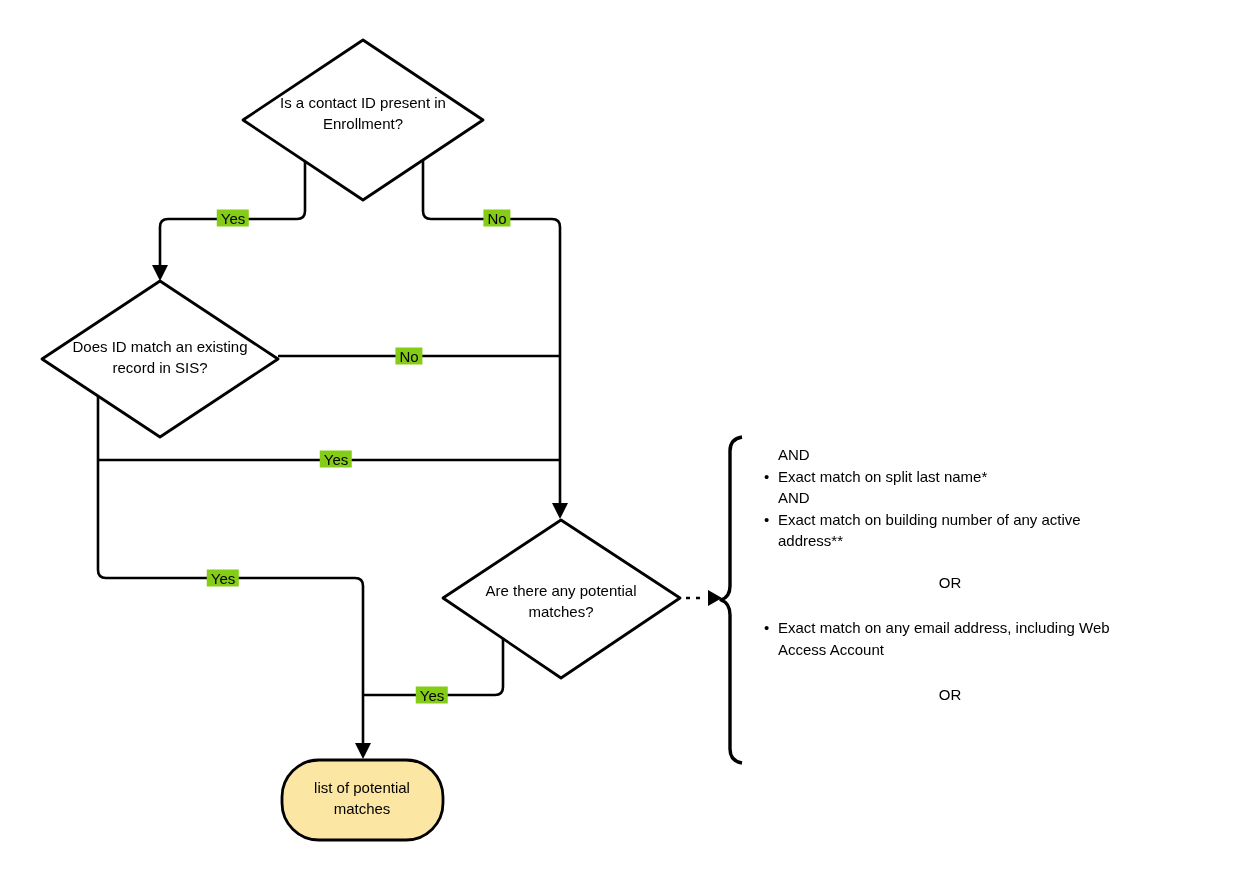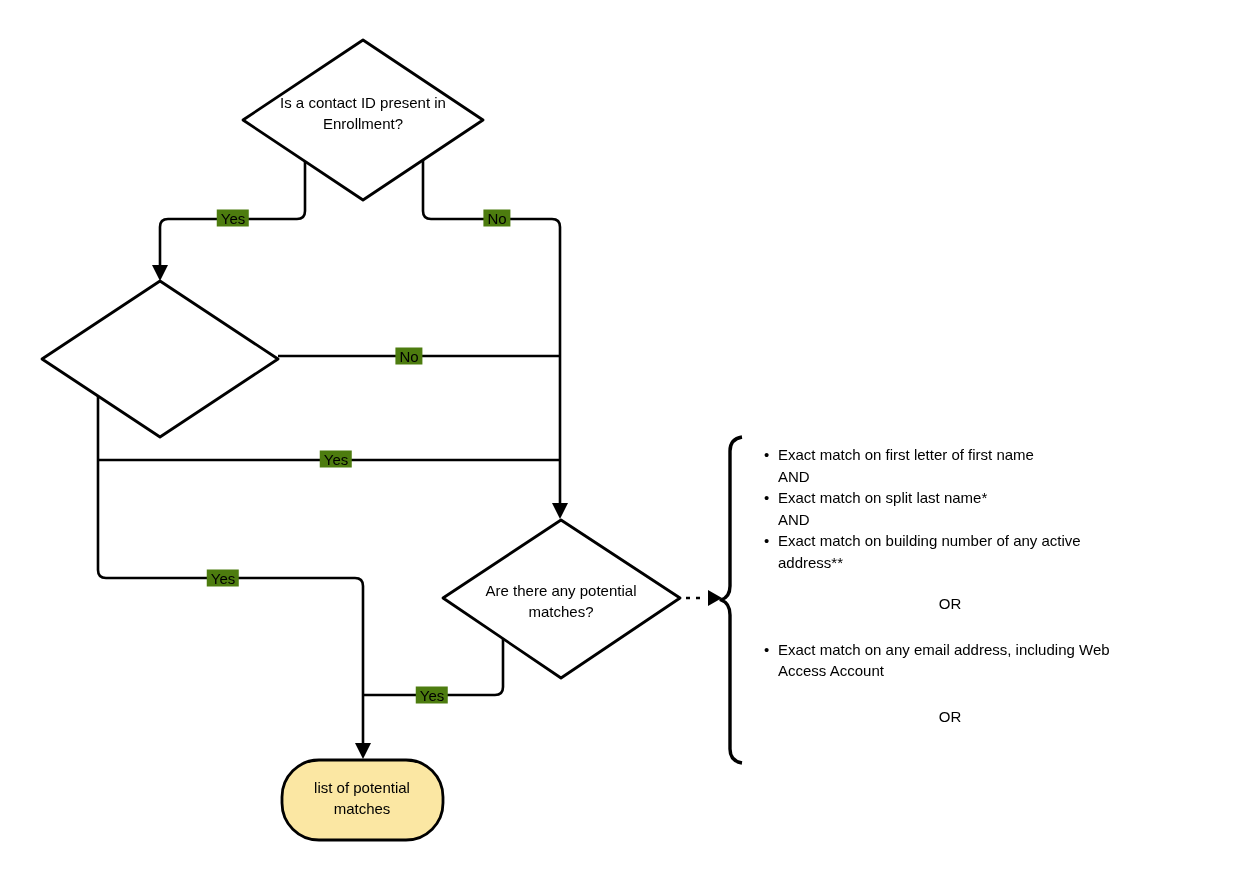--- a/index.html
+++ b/index.html
@@ -26,21 +26,21 @@
     position: absolute;
     transform: translate(-50%, -50%);
     text-align: center;
     font-size: 15px;
     line-height: 21px;
     color: #000000;
   }
   .edge-label {
     position: absolute;
     transform: translate(-50%, -50%);
-    background: #4d7c0f;
+    background: #84cc16;
     padding: 0 4px;
     font-size: 15px;
     line-height: 17px;
     color: #000000;
     white-space: nowrap;
   }
   .criteria {
     position: absolute;
     left: 758px;
     top: 444px;
@@ -104,32 +104,32 @@
 
     <g fill="#000000" stroke="none">
       <polygon points="160,281 152,265 168,265"></polygon>
       <polygon points="560,519 552,503 568,503"></polygon>
       <polygon points="363,759 355,743 371,743"></polygon>
       <polygon points="722,598 708,590 708,606"></polygon>
     </g>
   </svg>
 
   <div class="node-label" style="left:363px; top:113px; width:190px;">Is a contact ID present in Enrollment?</div>
+  <div class="node-label" style="left:160px; top:357px; width:200px;">Does ID match an existing record in SIS?</div>
   <div class="node-label" style="left:362px; top:798px; width:120px;">list of potential matches</div>
   <div class="node-label" style="left:561px; top:601px; width:180px;">Are there any potential matches?</div>
 
   <div class="edge-label" style="left:233px; top:218px;">Yes</div>
   <div class="edge-label" style="left:497px; top:218px;">No</div>
   <div class="edge-label" style="left:409px; top:356px;">No</div>
   <div class="edge-label" style="left:336px; top:459px;">Yes</div>
   <div class="edge-label" style="left:223px; top:578px;">Yes</div>
   <div class="edge-label" style="left:432px; top:695px;">Yes</div>
 
   <div class="criteria">
-    <div class="bullet-item">Exact match on first letter of first name</div>
     <div class="and-line">AND</div>
     <div class="bullet-item">Exact match on split last name*</div>
     <div class="and-line">AND</div>
     <div class="bullet-item">Exact match on building number of any active address**</div>
     <div class="or-line">OR</div>
     <div class="bullet-item">Exact match on any email address, including Web Access Account</div>
     <div class="or-line second">OR</div>
   </div>
 
 </div>

